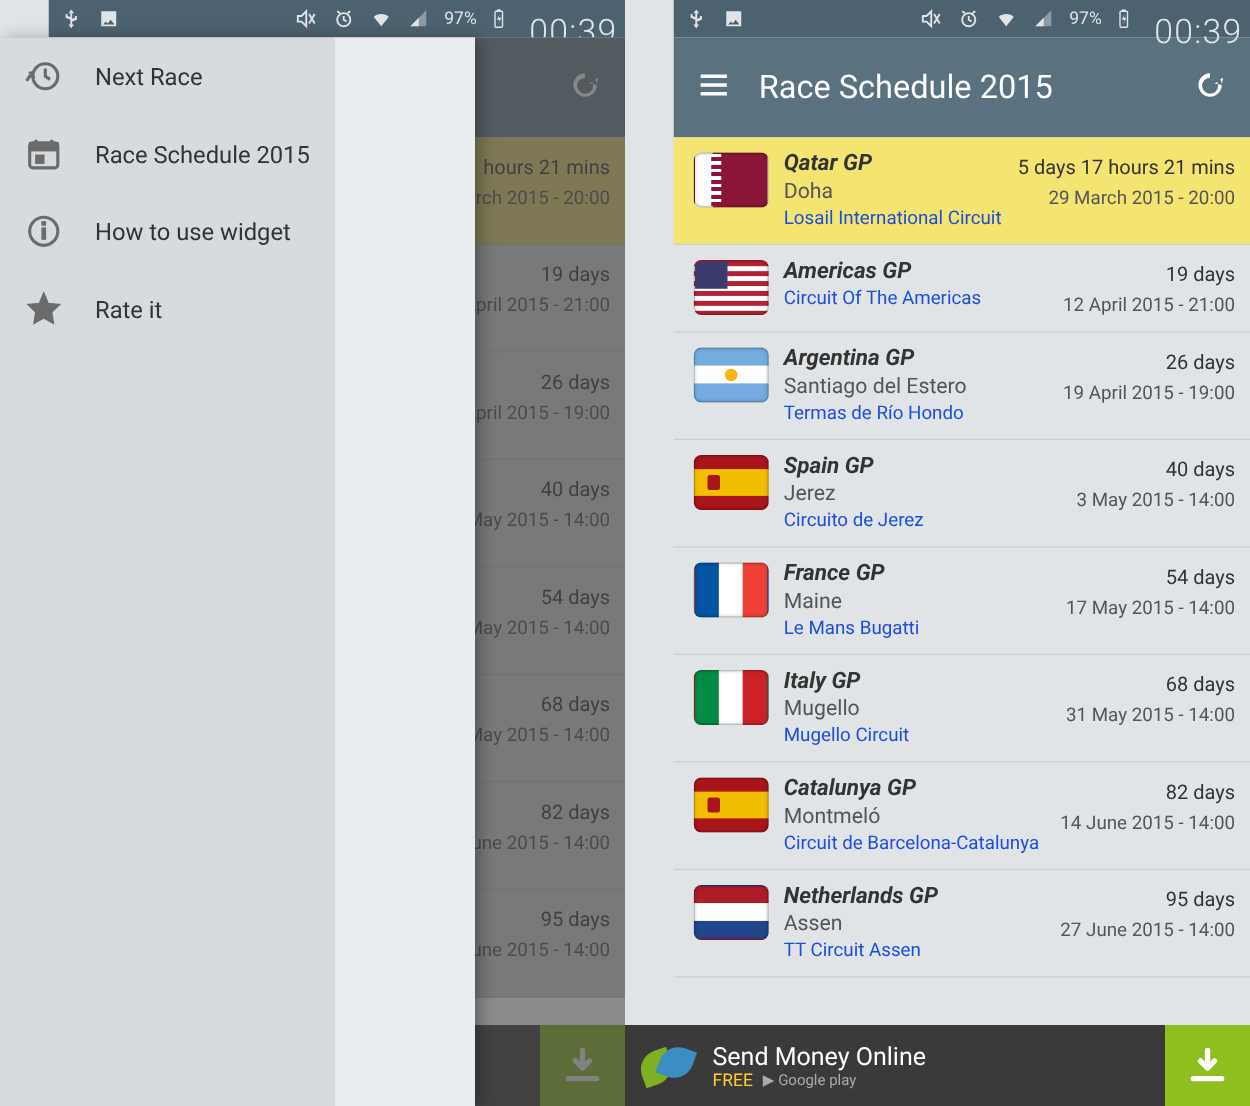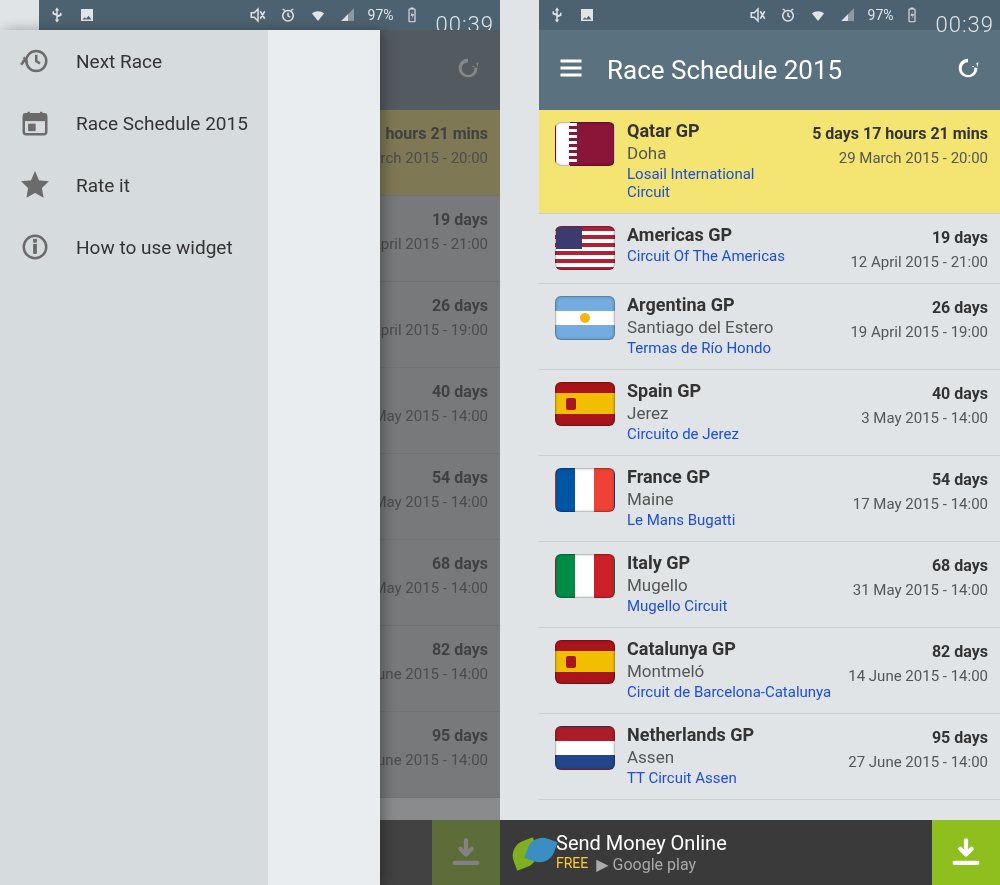--- a/index.html
+++ b/index.html
@@ -25,21 +25,21 @@
     display: flex; align-items: center;
     padding: 0 6px;
     font-size: 14px;
   }
   .statusbar .spacer { flex: 1; }
   .sb-icon { display:inline-flex; align-items:center; margin: 0 3px; }
   .sb-icon svg { width:18px; height:18px; fill:#e0e4e7; }
   .sb-left { display:flex; align-items:center; gap:6px; }
   .sb-right { display:flex; align-items:center; gap:6px; }
   .sb-pct { font-size:14px; margin-left:2px; }
-  .sb-time { font-size:22px; margin-left:6px; letter-spacing:1px; font-weight:300;margin-top:19px;}
+  .sb-time { font-size:27px; margin-left:6px; letter-spacing:1px; font-weight:300;margin-top:19px;}
   
   .appbar {
     height: 80px;
     background: #5a7180;
     color: #fff;
     display:flex; align-items:center;
     padding: 0 18px;
     gap: 22px;
   }
   .appbar .title { font-size: 26px; font-weight:400; }
@@ -59,25 +59,25 @@
     width:60px; height:44px;
     border-radius:6px;
     border:1px solid rgba(0,0,0,.25);
     flex-shrink:0;
     box-shadow: inset 0 0 3px rgba(0,0,0,.2);
     overflow:hidden;
     position:relative;
     margin-top:2px;
   }
   .row-text { flex:1; min-width:0; }
-  .row-text .name { font-size:18px; font-weight:bold; color:#333; }
+  .row-text .name { font-size:18px; font-weight:bold; color:#333;font-style:italic; }
   .row-text .city { font-size:17px; color:#555; margin-top:2px; }
   .row-text .circuit { font-size:15px; color:#1d4ed8; margin-top:2px; }
   .row-right { text-align:right; flex-shrink:0; padding-top:4px;}
-  .row-right .countdown { font-size:16px; font-weight:bold; color:#333; white-space:nowrap; }
+  .row-right .countdown { font-size:16px; font-weight:normal; color:#333; white-space:nowrap; }
   .row-right .datetime { font-size:15px; color:#555; margin-top:6px; white-space:nowrap;}
   
   .scrim {
     position:absolute; left:0; top:30px; right:0; bottom:0;
     background: rgba(80,80,80,.6);
     z-index: 2;
   }
   .drawer {
     position:absolute; left:0; top:30px; width:380px; bottom:0;
     background:#e0e4e7;
@@ -95,35 +95,35 @@
     padding: 16px 20px;
     font-size:19px; color:#333;
   }
   .drawer-item svg { width:30px; height:30px; fill:#6b6b6b; stroke:#6b6b6b;}
   .drawer-rest { flex:1; background:#e9edef; }
   
   
   .ad {
     position:absolute; left:0; right:0; bottom:0; height:65px;
     background:#3a3a3a; color:#fff;
-    display:flex; align-items:center; padding:0 12px; 
+    display:flex; align-items:center; padding:0 12px; gap:14px;
     z-index:1;
   }
   .ad .leaf {
     width:44px; height:44px; position:relative;
   }
   .ad .leaf::before, .ad .leaf::after {
     content:""; position:absolute; width:26px; height:26px; border-radius:60% 0 60% 0;
   }
   .ad .leaf::before { background:#7fb021; left:0; top:10px; transform:rotate(-20deg);}
   .ad .leaf::after  { background:#3a8ec2; left:16px; top:6px; transform:rotate(20deg);}
   .ad .adtext { flex:1; }
   .ad .adtext .l1 { font-size:20px; }
   .ad .adtext .l2 { font-size:14px; color:#ffcc33; display:flex; align-items:flex-start; gap:8px;}
-  .ad .adtext .gp { color:#aaa; font-size:16px;}
+  .ad .adtext .gp { color:#aaa; font-size:12px;}
   .ad .dl {
     width:68px; height:65px; margin-right:-12px;
     background:#8fbe1f; display:flex; align-items:center; justify-content:center;
   }
   .ad .dl svg { width:34px; height:34px; fill:#fff; }
 
   
   .phone.left .appbar { filter: brightness(.85); }
   .phone.left .list { filter: brightness(.8); }
   .phone.left .ad { filter: brightness(.8); }
@@ -349,31 +349,31 @@
         <svg viewBox="0 0 24 24">
             <rect x="3" y="5" width="18" height="16" rx="2" fill="none" stroke-width="2"></rect>
             <rect x="3" y="5" width="18" height="5"></rect>
             <path d="M7 3v4M17 3v4" stroke-width="2"></path>
             <rect x="7" y="13" width="5" height="5"></rect>
           </svg>
         <span>Race Schedule 2015</span>
       </div>
       <div class="drawer-item">
         <svg viewBox="0 0 24 24">
-            <path d="M12 2l2.8 6.6L22 9.3l-5 4.9 1.2 7.1L12 17.8l-6.2 3.5L7 14.2 2 9.3l7.2-.7z"></path>
-          </svg>
-        <span>Rate it</span>
-      </div>
-      <div class="drawer-item">
-        <svg viewBox="0 0 24 24">
             <circle cx="12" cy="12" r="9" fill="none" stroke-width="2"></circle>
             <rect x="11" y="10" width="2" height="7"></rect>
             <rect x="11" y="6" width="2" height="2"></rect>
           </svg>
         <span>How to use widget</span>
+      </div>
+      <div class="drawer-item">
+        <svg viewBox="0 0 24 24">
+            <path d="M12 2l2.8 6.6L22 9.3l-5 4.9 1.2 7.1L12 17.8l-6.2 3.5L7 14.2 2 9.3l7.2-.7z"></path>
+          </svg>
+        <span>Rate it</span>
       </div>
     </div>
     <div class="drawer-rest"></div>
   </div>
 </div>
 
 <div class="phone right">
 
   <div class="statusbar">
     <div class="sb-left">

